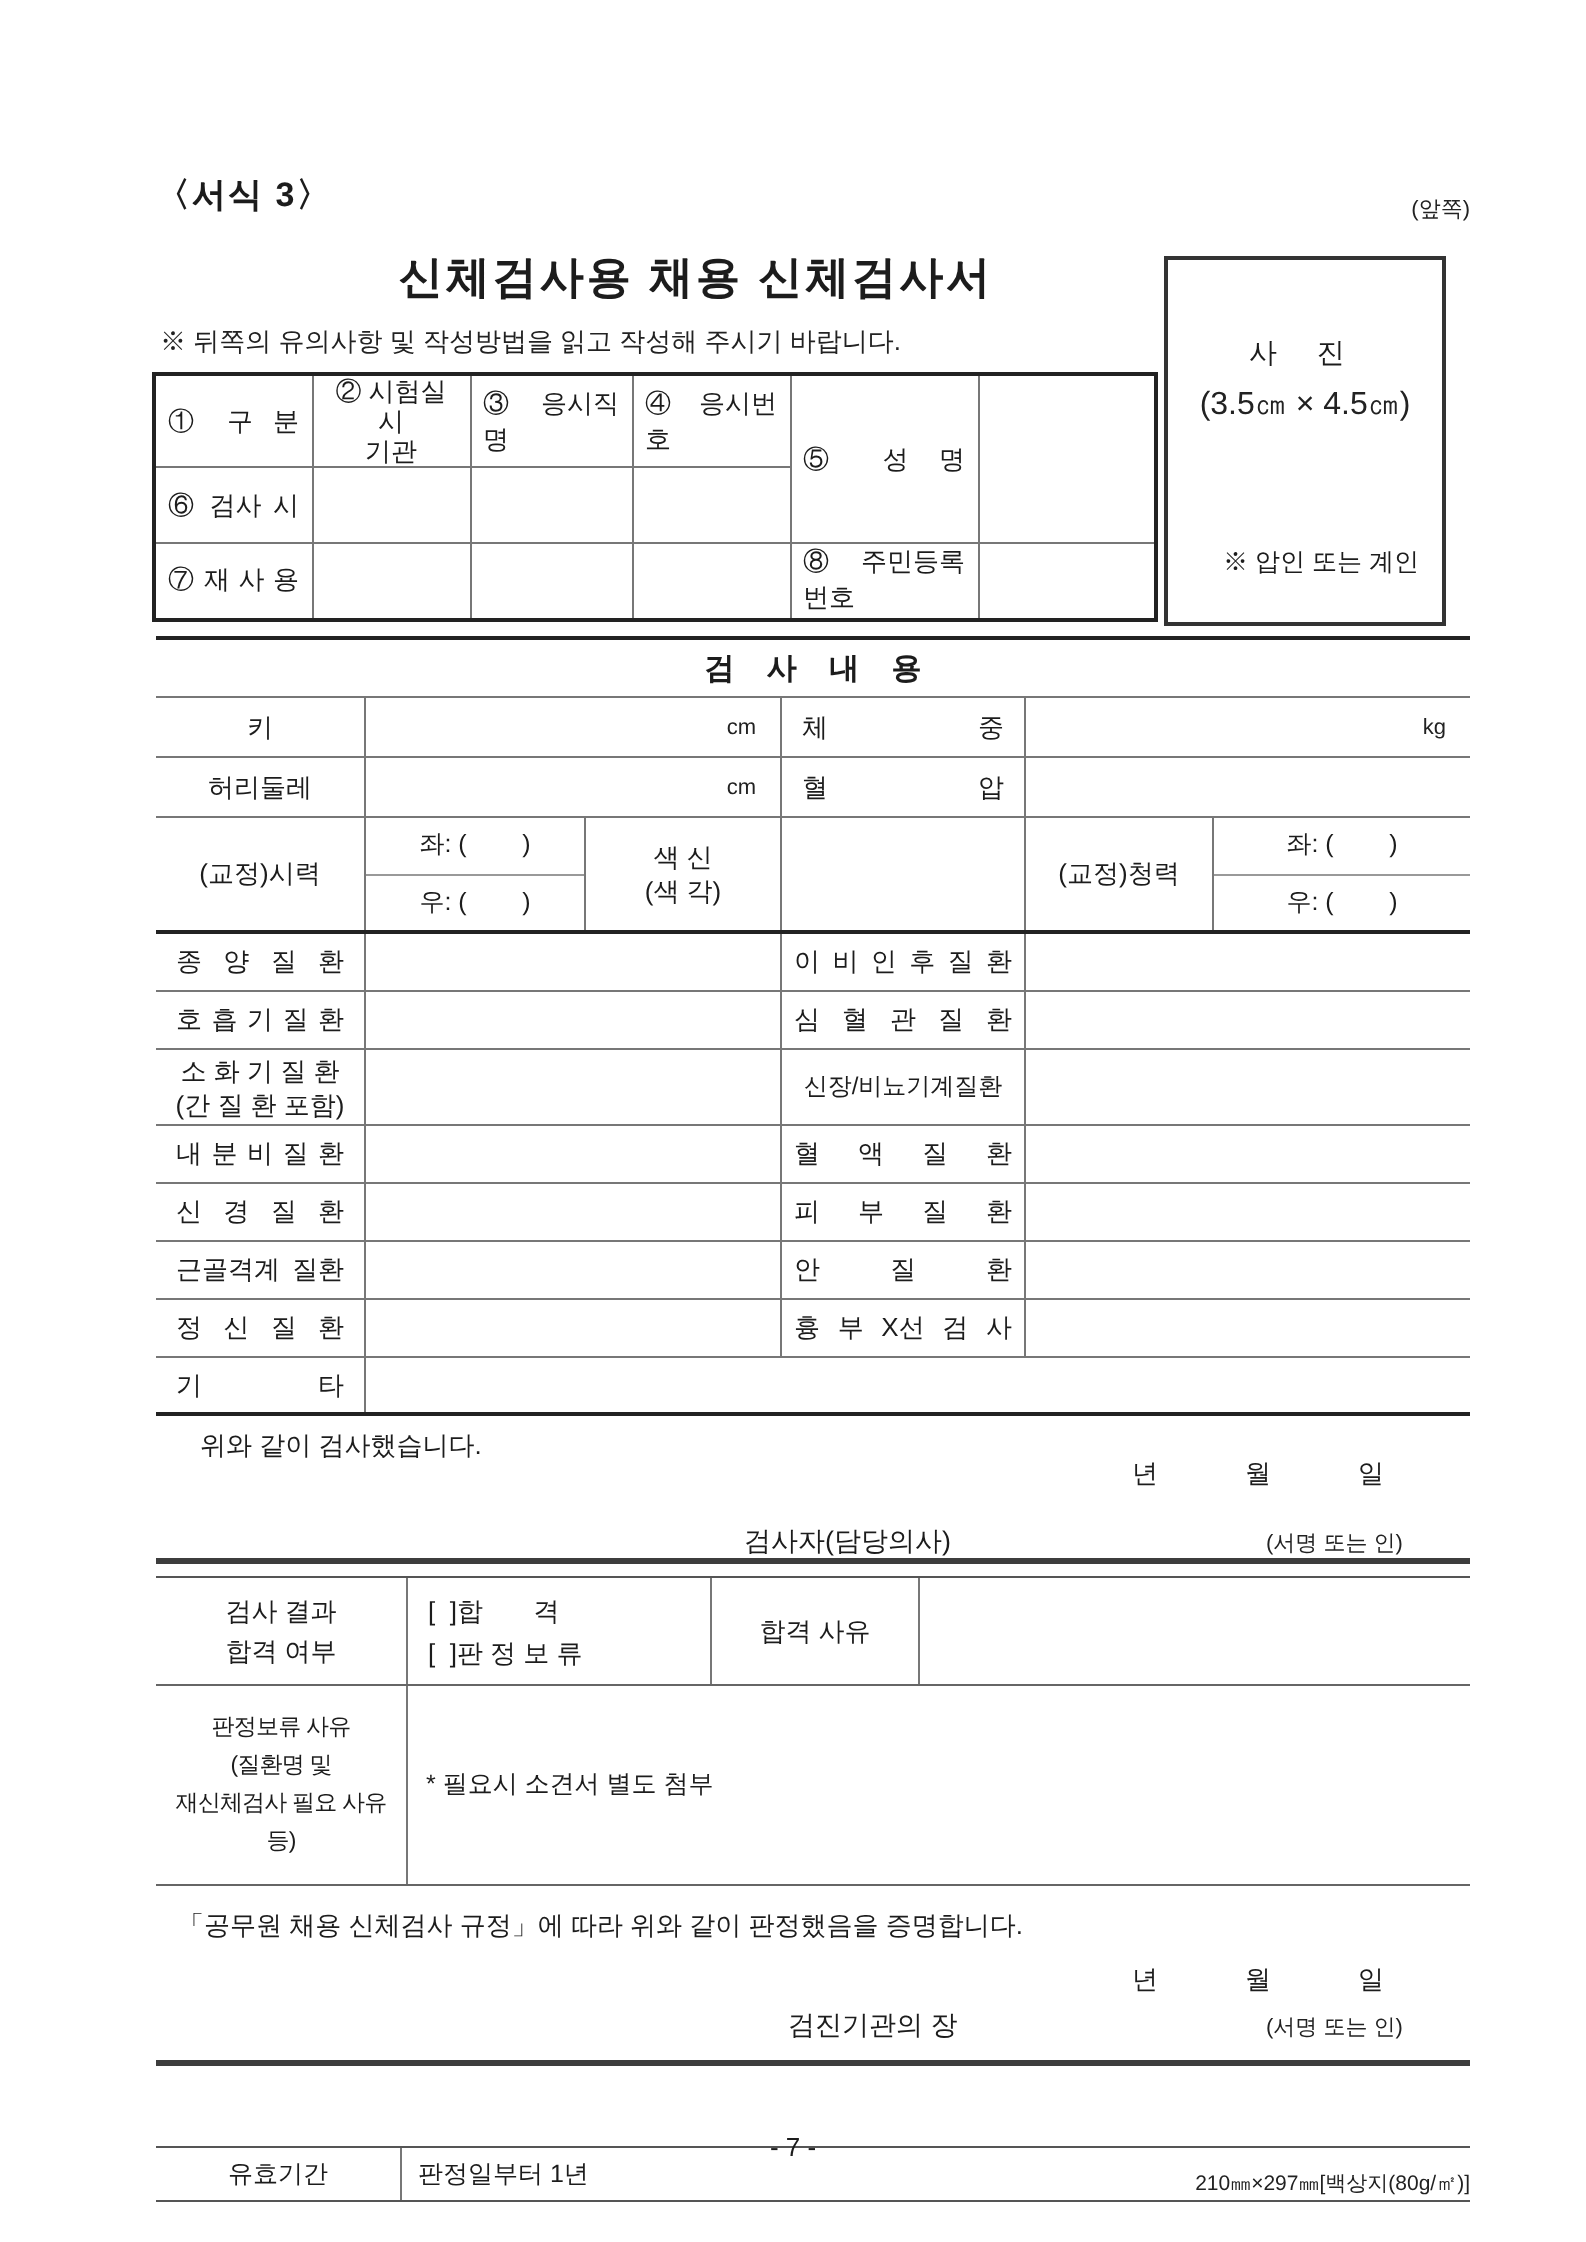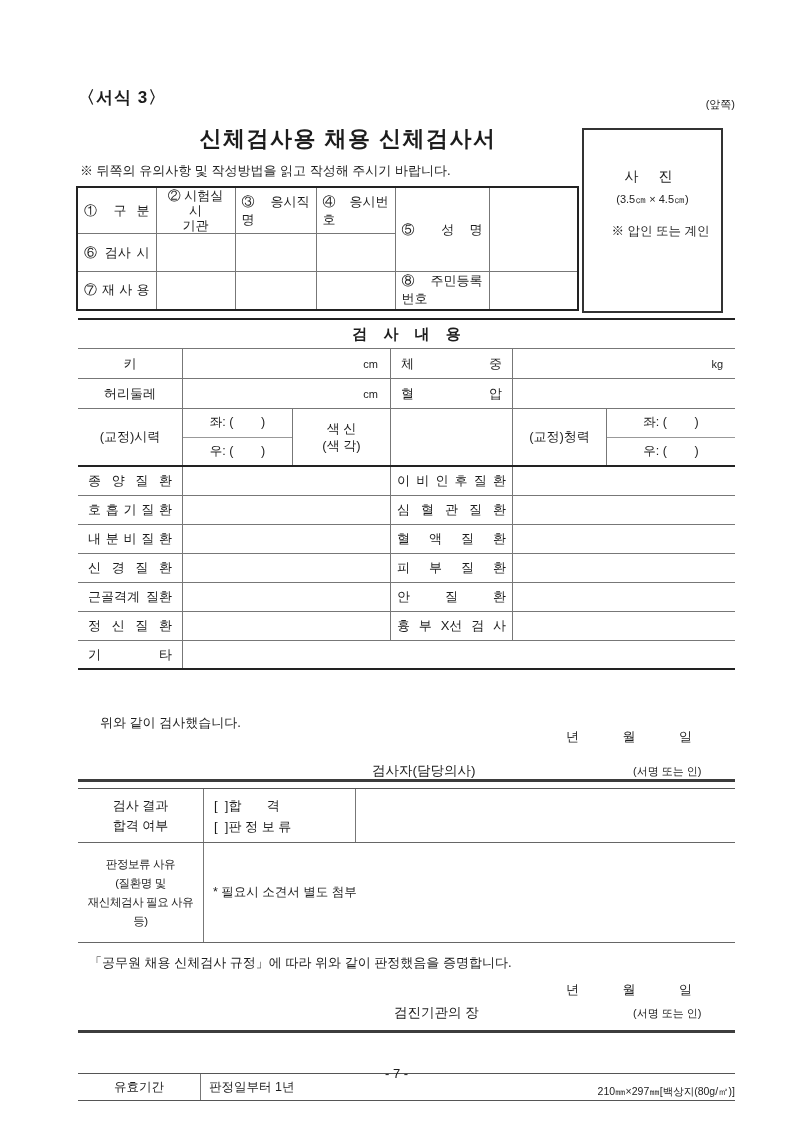--- a/index.html
+++ b/index.html
@@ -17,22 +17,22 @@
   
   table.idt{position:absolute;left:76px;top:186px;border-collapse:collapse;table-layout:fixed;border:2px solid #222;}
   table.idt td{border:1px solid #777;font-size:13px;padding:0 6px;overflow:hidden;}
   td.jcell{text-align:justify;text-align-last:justify;padding:0 8px;}
   td.ccell{text-align:center;line-height:15px;}
   td.rrn{font-size:12px;padding:0 4px;text-align:justify;text-align-last:justify;}
 
   
   .photo{left:582px;top:128px;width:141px;height:185px;border:2px solid #333;box-sizing:border-box;text-align:center;}
   .photo .l1{margin-top:38px;font-size:14px;letter-spacing:8px;}
-  .photo .l2{margin-top:6px;font-size:11px;color:#222;}
-  .photo .l3{margin-top:16px;font-size:12.5px;padding-left:16px;}
+  .photo .l2{margin-top:6px;font-size:16px;color:#222;}
+  .photo .l3{margin-top:60px;font-size:12.5px;padding-left:16px;}
 
   
   .xt{left:78px;top:318px;width:657px;border-top:2px solid #222;}
   .xrow{display:flex;border-bottom:1px solid #777;align-items:stretch;box-sizing:border-box;}
   .xrow.thick{border-bottom:2px solid #222;}
   .xc{box-sizing:border-box;display:flex;align-items:center;font-size:13px;overflow:hidden;}
   .brd{border-right:1px solid #777;}
   .c1{width:105px;}.c2{width:208px;}.c3{width:122px;}.c4{width:222px;}.cmerge{width:552px;}
   .v1{width:105px;}.v2{width:110px;}.v3{width:98px;}.v4{width:122px;}.v5{width:94px;}.v6{width:128px;}
   .lab{justify-content:center;text-align:center;}
@@ -188,20 +188,27 @@
     <div class="xc c1 brd">
         <span class="jlab">호 흡 기 질 환</span>
       </div>
     <div class="xc c2 brd"></div>
     <div class="xc c3 brd">
         <span class="jlab2">심 혈 관 질 환</span>
       </div>
     <div class="xc c4"></div>
   </div>
 
+  <div class="xrow" style="height:38px">
+    <div class="xc c1 lab two pre brd">소 화 기 질 환
+(간 질 환 포함)</div>
+    <div class="xc c2 brd"></div>
+    <div class="xc c3 lab tight brd">신장/비뇨기계질환</div>
+    <div class="xc c4"></div>
+  </div>
 
   <div class="xrow" style="height:29px">
     <div class="xc c1 brd">
         <span class="jlab">내 분 비 질 환</span>
       </div>
     <div class="xc c2 brd"></div>
     <div class="xc c3 brd">
         <span class="jlab2">혈 액 질 환</span>
       </div>
     <div class="xc c4"></div>
@@ -258,20 +265,21 @@
 <div class="abs signnote1">(서명 또는 인)</div>
 
 <div class="abs rule r1"></div>
 
 <div class="abs rt">
   <div class="rrow" style="height:54px">
     <div class="rc rc1 rlab pre" style="border-right:1px solid #777">검사 결과
 합격 여부</div>
     <div class="rc rc2 chk prew" style="border-right:1px solid #777">[  ]합       격
 [  ]판 정 보 류</div>
+    <div class="rc rc3 rlab" style="border-right:1px solid #777">합격 사유</div>
     <div class="rc rc4"></div>
   </div>
   <div class="rrow" style="height:100px">
     <div class="rc rc1b hold-label pre" style="border-right:1px solid #777">판정보류 사유
 (질환명 및
 재신체검사 필요 사유
 등)</div>
     <div class="rc rc2b attach">
         <span>* 필요시 소견서 별도 첨부</span>
       </div>

